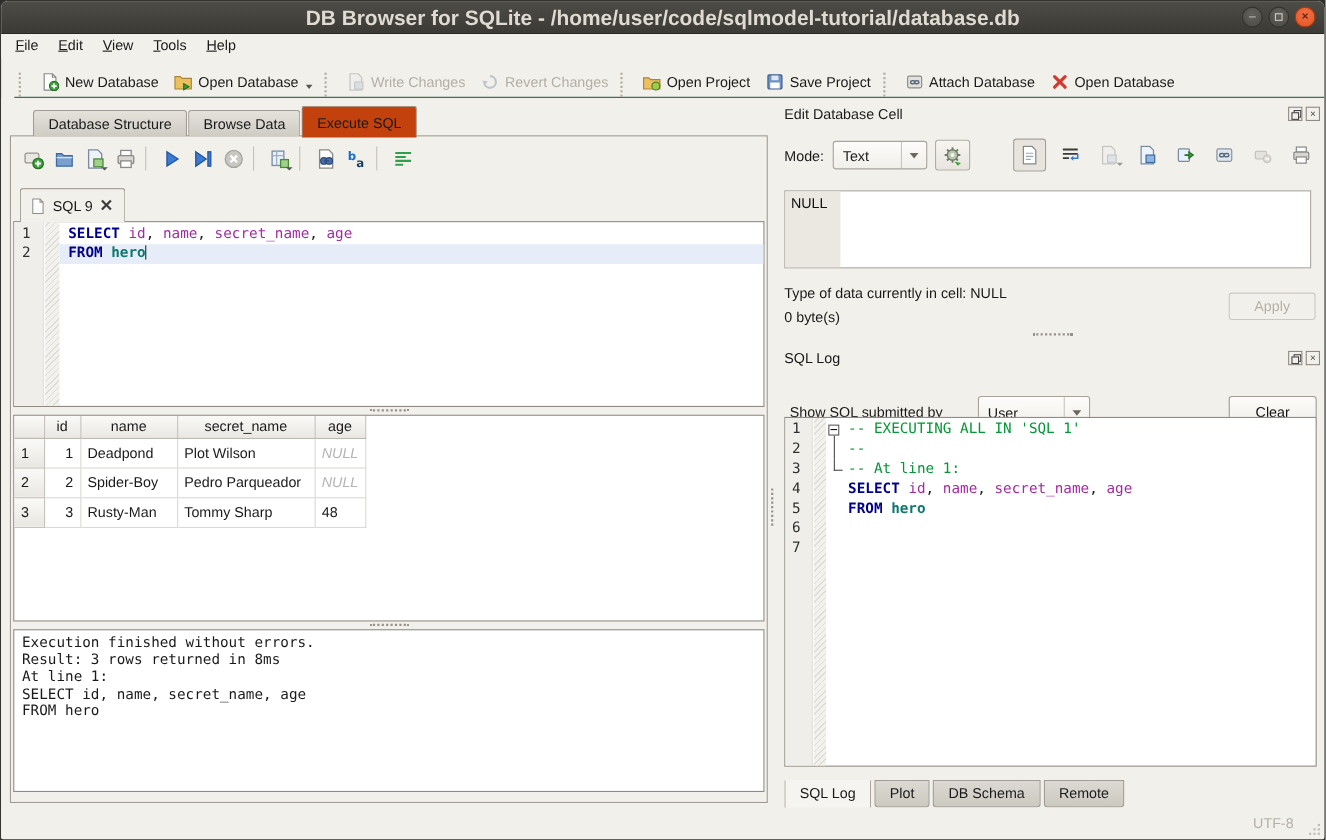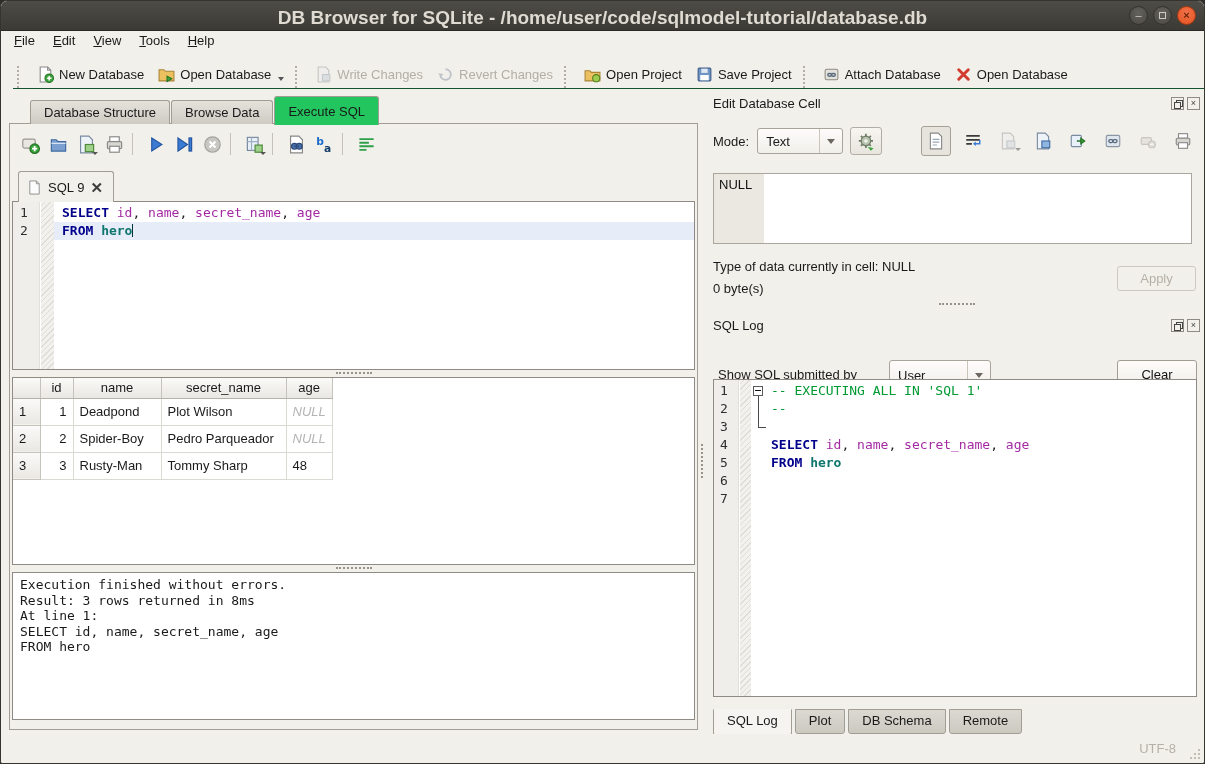--- a/index.html
+++ b/index.html
@@ -34,21 +34,21 @@
   .dd-arrow { width:0; height:0; border-left:3.5px solid transparent; border-right:3.5px solid transparent;
     border-top:4px solid #555; display:inline-block; margin-left:2px; align-self:flex-end; margin-bottom:2px; }
 
   
   .workspace { position:absolute; left:0; top:88px; right:0; bottom:29px; background:#f2f0ea; }
 
   
   .main-tabs { position:absolute; left:5px; top:6px; height:29px; display:flex; align-items:flex-end; z-index:4;margin-left:24px; }
   .mtab { height:24px; padding:4px 13px 0; margin-right:1px; background:linear-gradient(#e5e2dc,#cecbc3);
     border:1px solid #a19d95; border-bottom:none; border-radius:3px 3px 0 0; }
-  .mtab.active { height:29px; padding-top:7px; background:#22c55e; position:relative; margin-bottom:-1px; }
+  .mtab.active { height:29px; padding-top:7px; background:#c2410c; position:relative; margin-bottom:-1px; }
 
   .left-content { position:absolute; left:8px; top:34px; width:689px; height:607px;
     border:1px solid #a19d95; background:#f2f0ea; }
 
   
   .sql-toolbar { position:absolute; left:6px; top:5px; height:30px; display:flex; align-items:center; }
   .sicon { width:28px; height:26px; display:flex; align-items:center; justify-content:center; position:relative; }
   .sicon svg { width:19px; height:19px; display:block; }
   .sicon .mini-dd { position:absolute; right:2px; bottom:2px; width:0; height:0;
     border-left:3px solid transparent; border-right:3px solid transparent; border-top:3.5px solid #555; }
@@ -583,20 +583,21 @@
               </span>
               <span class="ccode"><span class="tk-comment">--</span></span>
             </div>
             <div class="cline">
               <span class="cnum">3</span>
               <span class="chatch"></span>
               <span class="fold-cell">
                 <span class="fl-v fl-vup"></span>
                 <span class="fl-h"></span>
               </span>
+              <span class="ccode"><span class="tk-comment">-- At line 1:</span></span>
             </div>
             <div class="cline">
               <span class="cnum">4</span>
               <span class="chatch"></span>
               <span class="fold-cell"></span>
               <span class="ccode"><span class="tk-kw">SELECT </span><span class="tk-field">id</span><span class="tk-plain">, </span><span class="tk-field">name</span><span class="tk-plain">, </span><span class="tk-field">secret_name</span><span class="tk-plain">, </span><span class="tk-field">age</span></span>
             </div>
             <div class="cline">
               <span class="cnum">5</span>
               <span class="chatch"></span>

